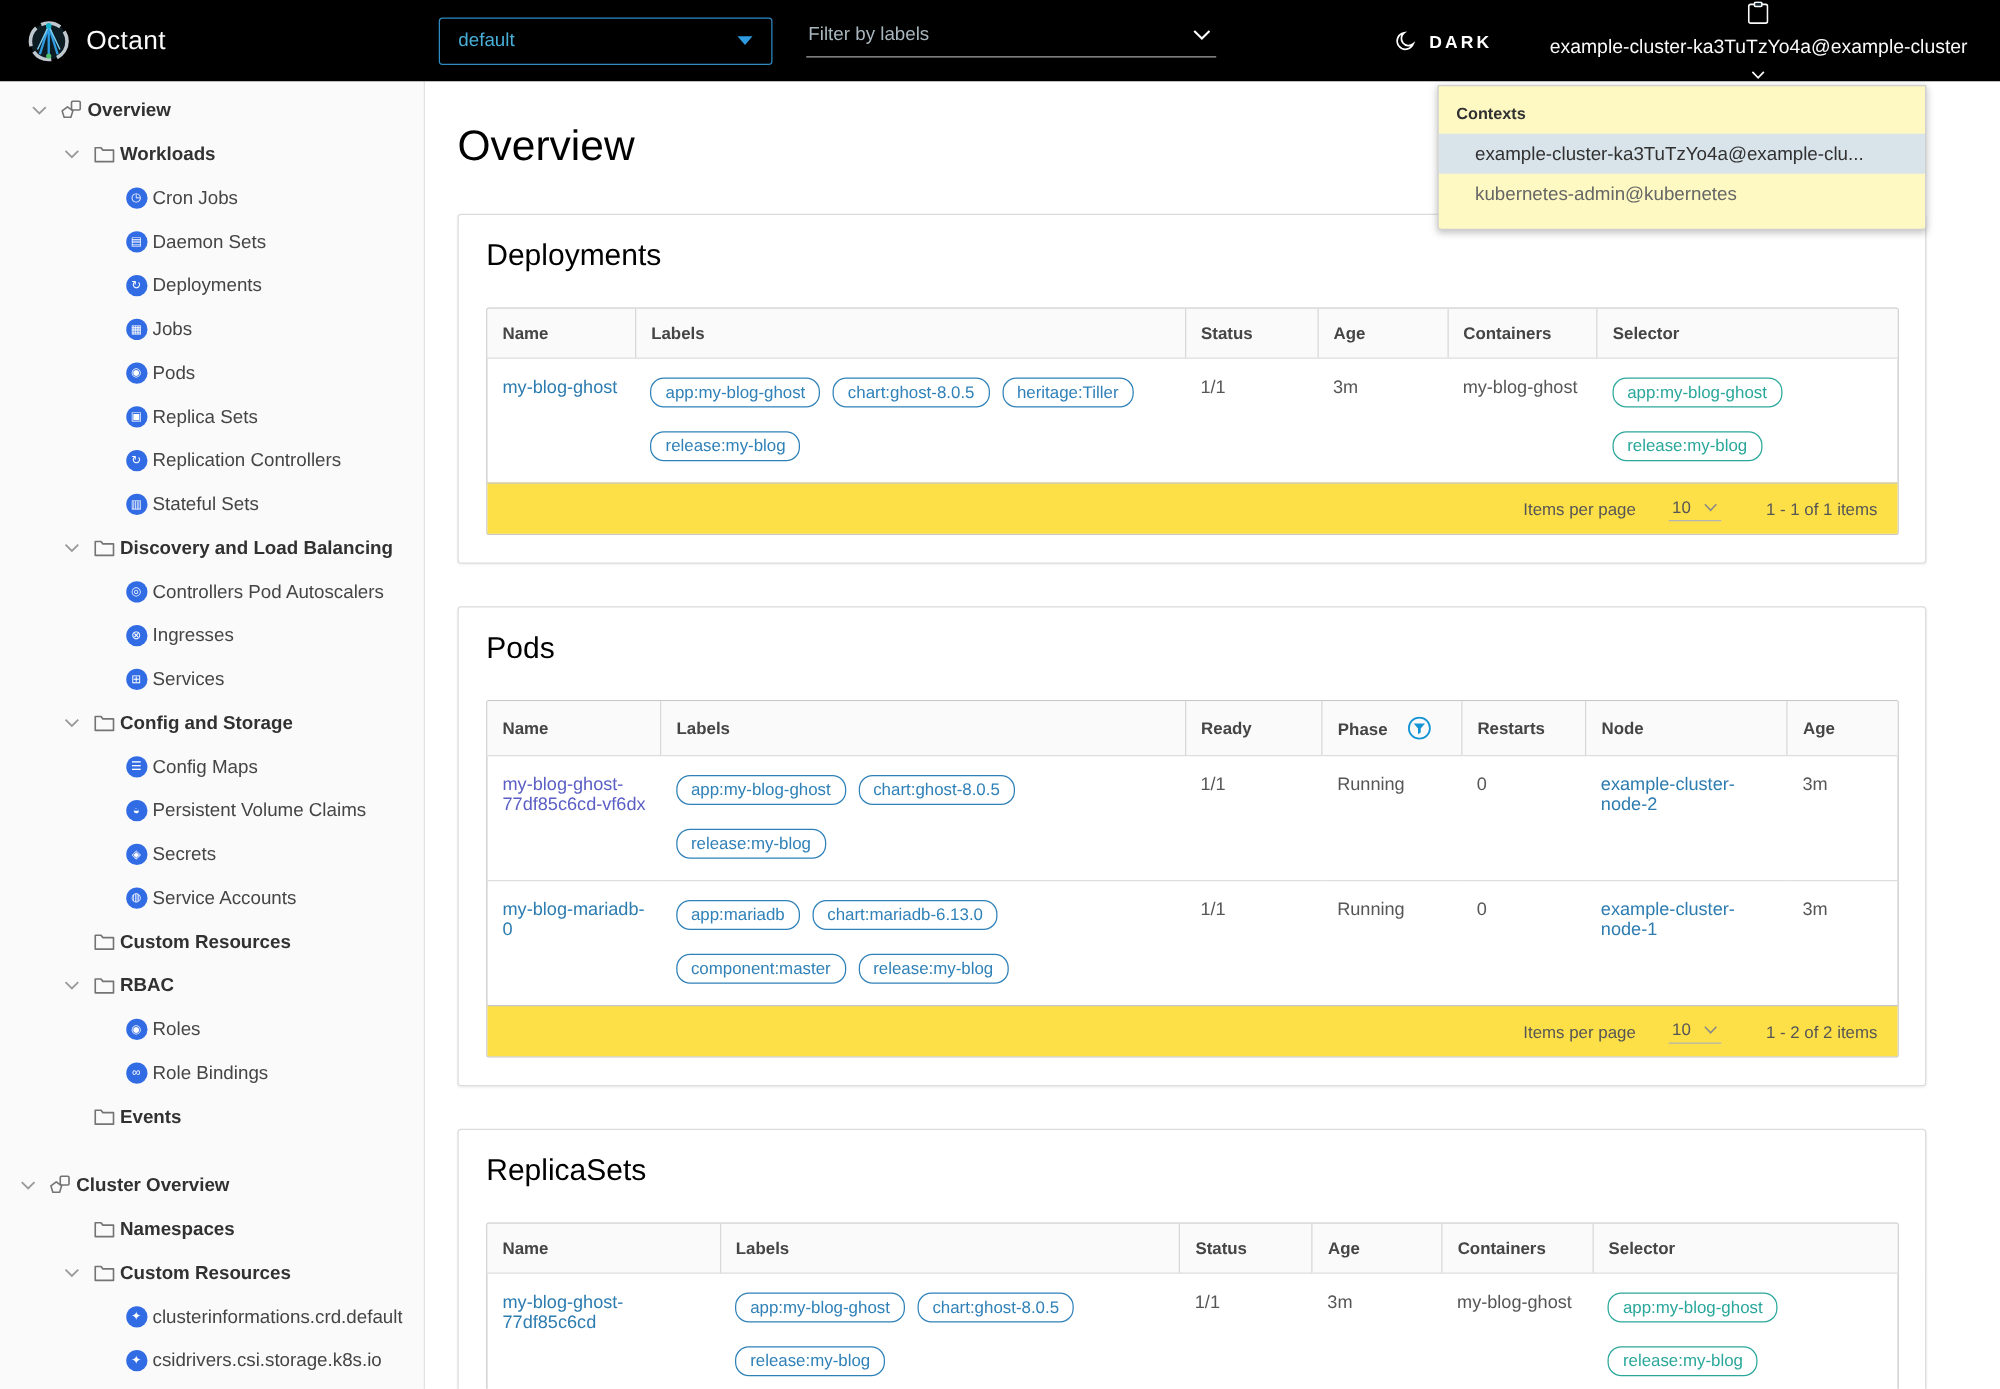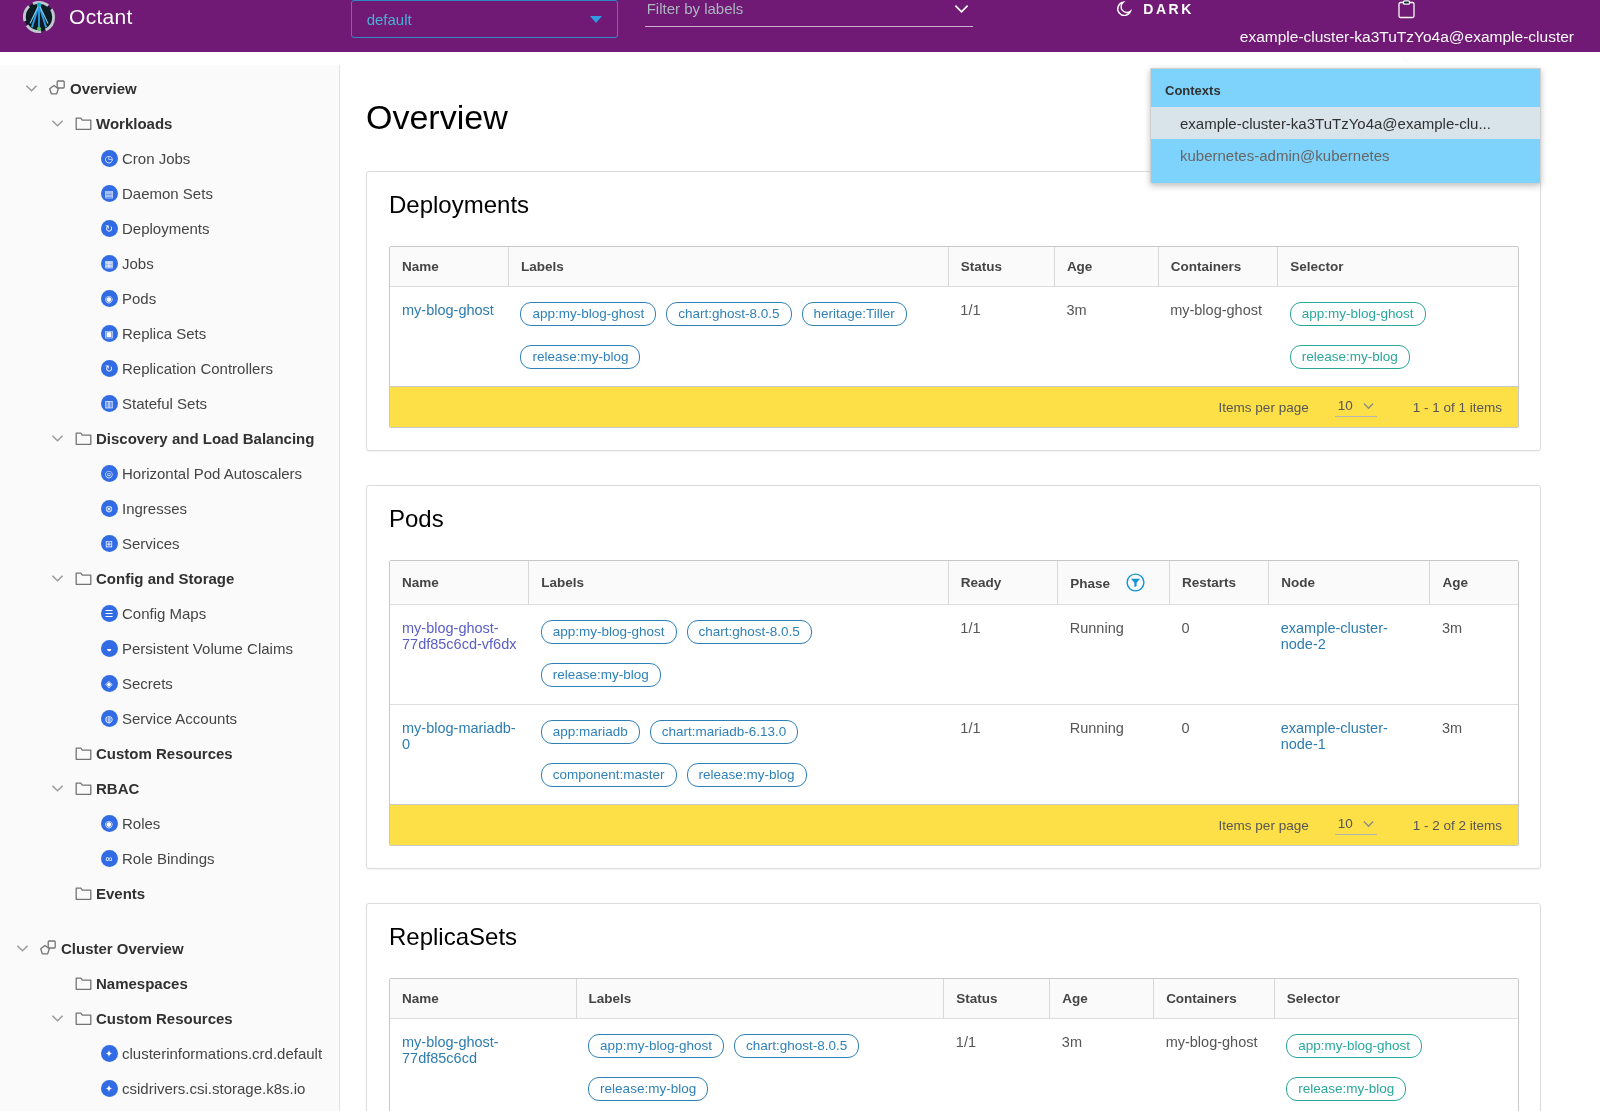--- a/index.html
+++ b/index.html
@@ -1,40 +1,40 @@
 <!DOCTYPE html>
 <html><head>
 <meta charset="utf-8">
 <style>
   * { box-sizing: border-box; margin: 0; padding: 0; }
   html,body { width:1600px; height:1111px; overflow:hidden; background:#fff;
     font-family:"Liberation Sans", sans-serif; }
 
   
-  .navbar { position:absolute; left:0; top:0; width:1600px; height:52px;
-    background:#701a75; display:flex; align-items:flex-start; padding:0 26px 0 22px; z-index:40; }
+  .navbar { position:absolute; left:0; top:0; width:1600px; height:65px;
+    background:#000000; display:flex; align-items:center; padding:0 26px 0 22px; z-index:40; }
   .brand { display:flex; align-items:center; gap:13px; color:#fafafa;
     font-size:21px; font-weight:400; letter-spacing:.3px; }
   .ns-select { margin-left:218px; width:267px; height:38px; border:1px solid #2f8ac2;
     border-radius:3px; display:flex; align-items:center; padding:0 15px; cursor:pointer; }
   .ns-select .val { color:#49afd9; font-size:15px; }
   .caret-down { margin-left:auto; width:0; height:0; border-left:6px solid transparent;
     border-right:6px solid transparent; border-top:7px solid #2f9be0; }
   .lbl-filter { margin-left:27px; width:328px; display:flex; align-items:center;
     border-bottom:1px solid rgba(255,255,255,.65); padding:0 4px 9px 2px; cursor:pointer; }
   .lbl-filter .ph { color:#a9b6bd; font-size:15px; }
   .lbl-filter svg { margin-left:auto; }
   .spacer { flex:1; }
   .theme-toggle { display:flex; align-items:center; gap:9px; color:#fff; cursor:pointer; }
   .theme-toggle .txt { font-size:14px; font-weight:700; letter-spacing:2.5px; }
   .ctx-btn { margin-left:46px; display:flex; align-items:center; gap:9px;
     color:#fafafa; font-size:15.5px; cursor:pointer;flex-direction:column; }
 
   
-  .ctx-dd { position:absolute; top:68px; right:59px; width:391px; background:#7dd3fc;
+  .ctx-dd { position:absolute; top:68px; right:59px; width:391px; background:#fef9c3;
     border:1px solid #d0d0d0; border-radius:0 0 3px 3px;
     box-shadow:0 2px 6px rgba(80,80,80,.35); z-index:50; padding:14px 0 12px; }
   .ctx-dd .hd { font-size:13px; font-weight:700; color:#313131; padding:0 0 9px 14px; }
   .ctx-item { height:32px; display:flex; align-items:center; padding:0 14px 0 29px;
     font-size:15px; color:#666; cursor:pointer; white-space:nowrap; overflow:hidden; }
   .ctx-item.sel { background:#d8e3ea; color:#313131; }
 
   
   .sidebar { position:absolute; left:0; top:65px; bottom:0; width:340px;
     background:#fafafa; border-right:1px solid #e2e2e2; overflow:hidden; padding-top:6px; }
@@ -236,21 +236,21 @@
           <path d="M1.2 2.2 h4.6 l1.5 1.9 h8.5 v9.2 h-14.6 z" fill="none" stroke="#747474" stroke-width="1.3" stroke-linejoin="round"></path>
         </svg>
       </span>
       <span class="lab bold">Discovery and Load Balancing</span>
     </div>
     <div class="tree-item" style="padding-left: 70px;">
       <span class="slot"></span>
       <span class="slot">
         <span class="k8s-badge">◎</span>
       </span>
-      <span class="lab">Horizontal Pod Autoscalers</span>
+      <span class="lab">Controllers Pod Autoscalers</span>
     </div>
     <div class="tree-item" style="padding-left: 70px;">
       <span class="slot"></span>
       <span class="slot">
         <span class="k8s-badge">⊗</span>
       </span>
       <span class="lab">Ingresses</span>
     </div>
     <div class="tree-item" style="padding-left: 70px;">
       <span class="slot"></span>

